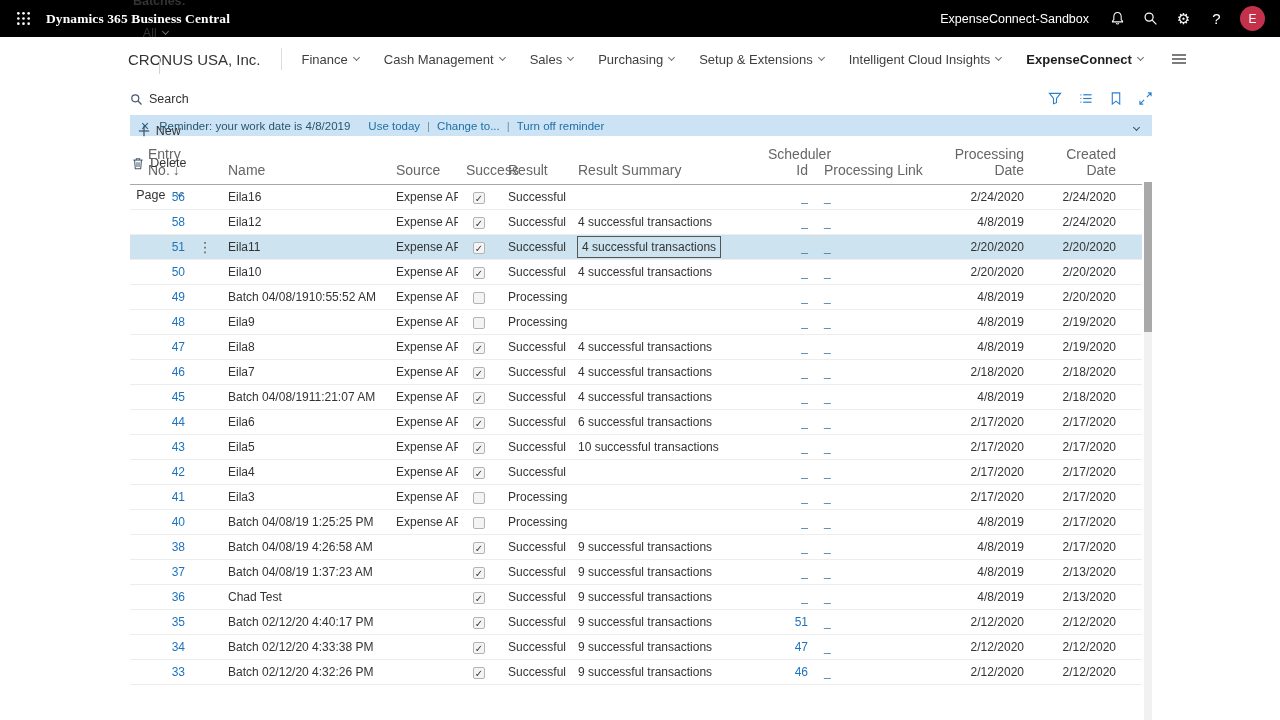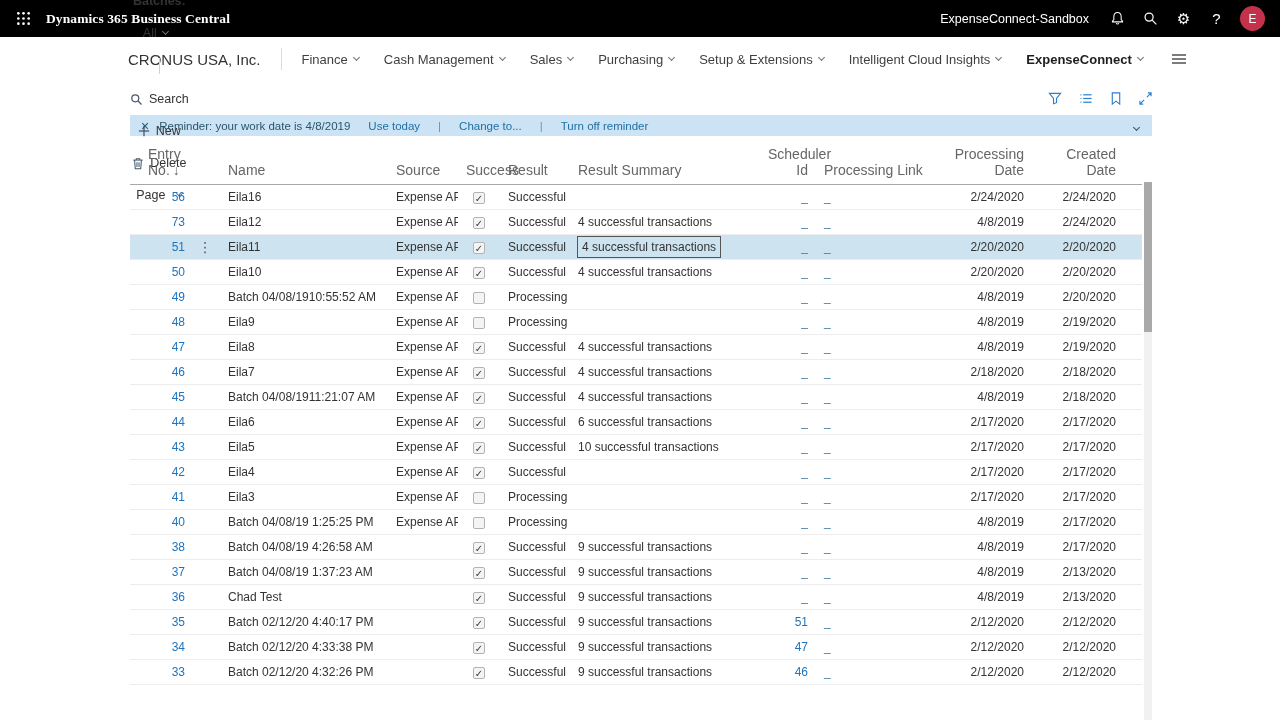--- a/index.html
+++ b/index.html
@@ -39,21 +39,21 @@
   .dd { display:flex; align-items:center; font-size:12.5px; color:#333; margin-left:-8px; }
   .sep { width:1px; height:16px; background:#d2d2d2; flex:none; }
   .action { display:flex; align-items:center; gap:6px; font-size:12.5px; color:#333; }
   .action .ic { color:#44586c; display:flex; }
   .view-icons { display:flex; align-items:center; gap:17px; }
   .view-icons button { color:#2b7fc9; display:flex; }
 
   
   .banner { margin:5px 128px 0 130px; height:21px; background:#cbe3f5; display:flex; align-items:center; padding:0 11px; font-size:11.5px; color:#2a566c; }
   .banner .close { font-size:14px; line-height:1; margin-right:10px; color:#2a566c; }
-  .banner-links { display:flex; gap:18px; margin-left:18px; align-items:flex-end; }
+  .banner-links { display:flex; gap:7px; margin-left:18px; align-items:flex-end; }
   .banner-links a { color:#2270a5; text-decoration:none; }
   .blsep { color:#6d93a9; }
   .banner-spacer { flex:1; }
   .banner .chev { border-color:#2a566c; margin-right:2px; }
 
   
   .table-area { margin:10px 128px 0 130px; position:relative; height:580px; }
   table { width:calc(100% - 10px); border-collapse:collapse; table-layout:fixed; }
   thead th { font-size:14px; color:#666; font-weight:400; text-align:left; vertical-align:bottom;
              padding:0 8px 6px; border-bottom:1px solid #a8a8a8; height:35px; white-space:normal; }
@@ -289,21 +289,21 @@
           <td class="c-source">Expense API</td>
           <td class="c-success"><span class="cb">✓</span></td>
           <td class="c-result">Successful</td>
           <td class="c-summary"></td>
           <td class="c-sched"><a class="cell-link dash">_</a></td>
           <td class="c-plink"><a class="cell-link dash">_</a></td>
           <td class="c-pdate">2/24/2020</td>
           <td class="c-cdate">2/24/2020</td>
         </tr>
         <tr class="">
-          <td class="c-entry"><a class="cell-link">73</a></td>
+          <td class="c-entry"><a class="cell-link">58</a></td>
           <td class="c-menu"></td>
           <td class="c-name">Eila12</td>
           <td class="c-source">Expense API</td>
           <td class="c-success"><span class="cb">✓</span></td>
           <td class="c-result">Successful</td>
           <td class="c-summary"><span class="sum">4 successful transactions</span></td>
           <td class="c-sched"><a class="cell-link dash">_</a></td>
           <td class="c-plink"><a class="cell-link dash">_</a></td>
           <td class="c-pdate">4/8/2019</td>
           <td class="c-cdate">2/24/2020</td>

